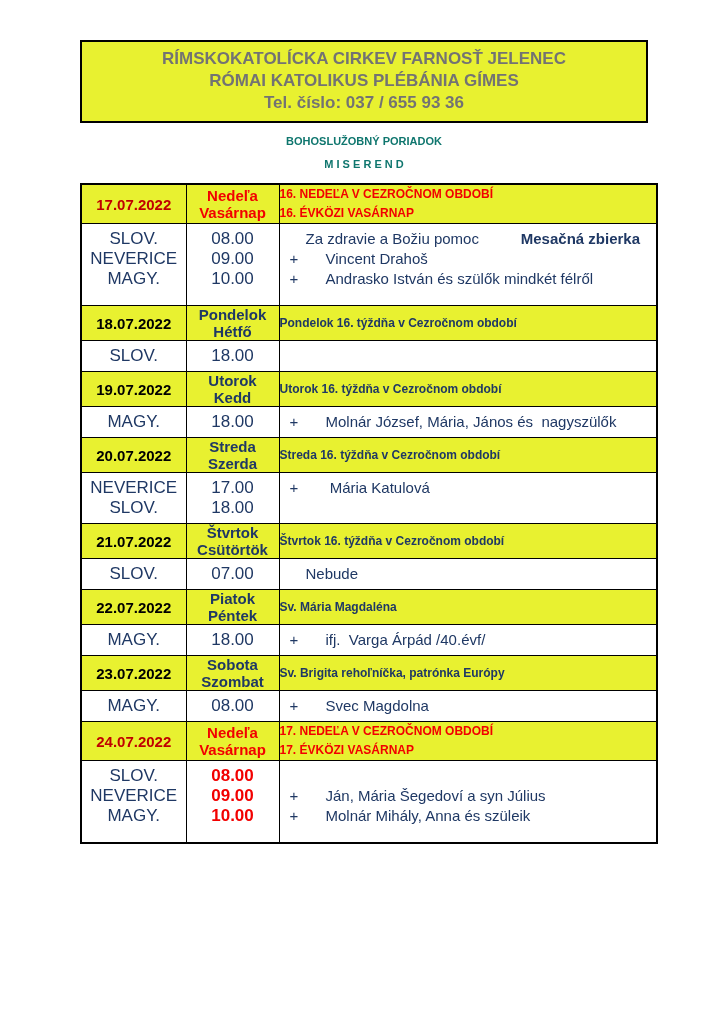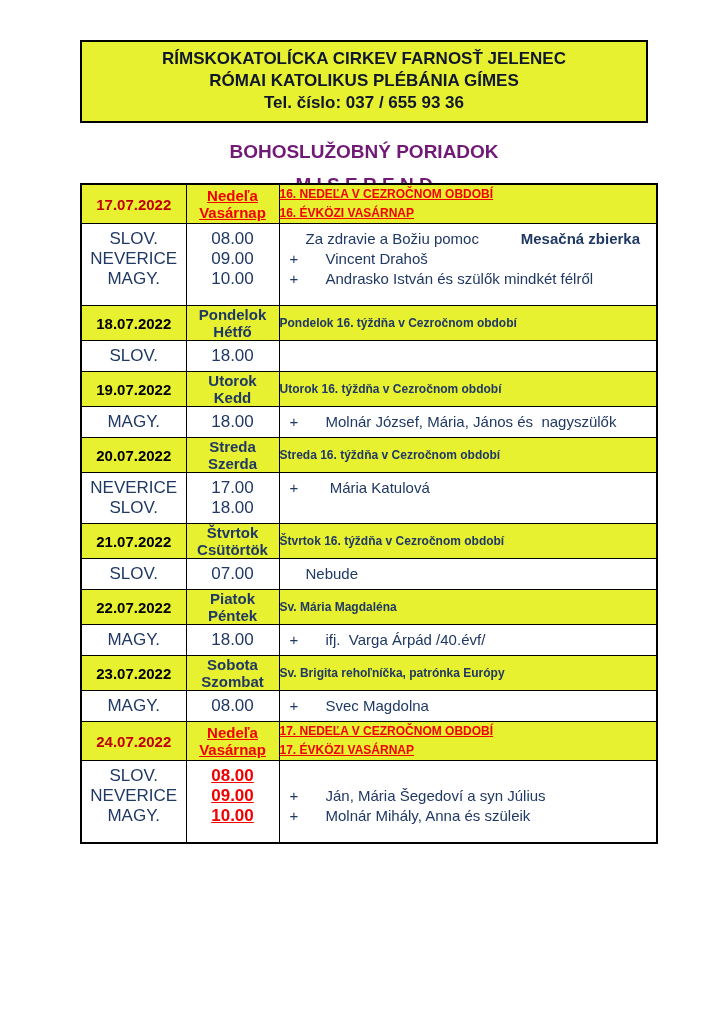--- a/index.html
+++ b/index.html
@@ -20,27 +20,27 @@
     overflow:hidden;
   }
   .header-box{
     position:absolute;left:80px;top:40px;width:568px;
     background:var(--yellow);
     border:2px solid #000;
     text-align:center;
     padding:6px 4px 7px 4px;
   }
   .header-line{
-    font-size:17px;font-weight:bold;line-height:22px;color:#0f172a;
+    font-size:17px;font-weight:bold;line-height:22px;color:#737373;
   }
   .subtitle{
     position:absolute;left:80px;top:130px;width:568px;text-align:center;
   }
   .subtitle-line{
-    font-size:19px;font-weight:bold;line-height:23px;color:#701a75;margin-top:10px;
+    font-size:11px;font-weight:bold;line-height:23px;color:#0f766e;
   }
   table.schedule{
     position:absolute;left:80px;top:183px;width:576px;
     border-collapse:collapse;
     border:2px solid #000;
     table-layout:fixed;
     padding-left:48px;
   }
   table.schedule td{
     border:1.5px solid #000;
@@ -69,21 +69,21 @@
   .desc-line{
     display:flex;align-items:baseline;
     font-size:15px;line-height:20px;color:var(--navy);
     padding:0 16px 0 10px;
     min-height:20px;
   }
   .plus{flex:0 0 24px;width:24px;}
   .desc{white-space:pre-wrap;margin-left:12px;}
   .desc.indent{margin-left:16px;}
   .note{margin-left:auto;font-weight:bold;white-space:nowrap;}
-  .c-red{color:var(--red);text-decoration:underline;}
+  .c-red{color:var(--red);}
   .c-darkred{color:var(--darkred);}
   .c-navy{color:var(--navy);}
   .c-black{color:var(--black);}
 </style>
 </head>
 <body>
 
 <div class="page">
 
   <div class="header-box">

